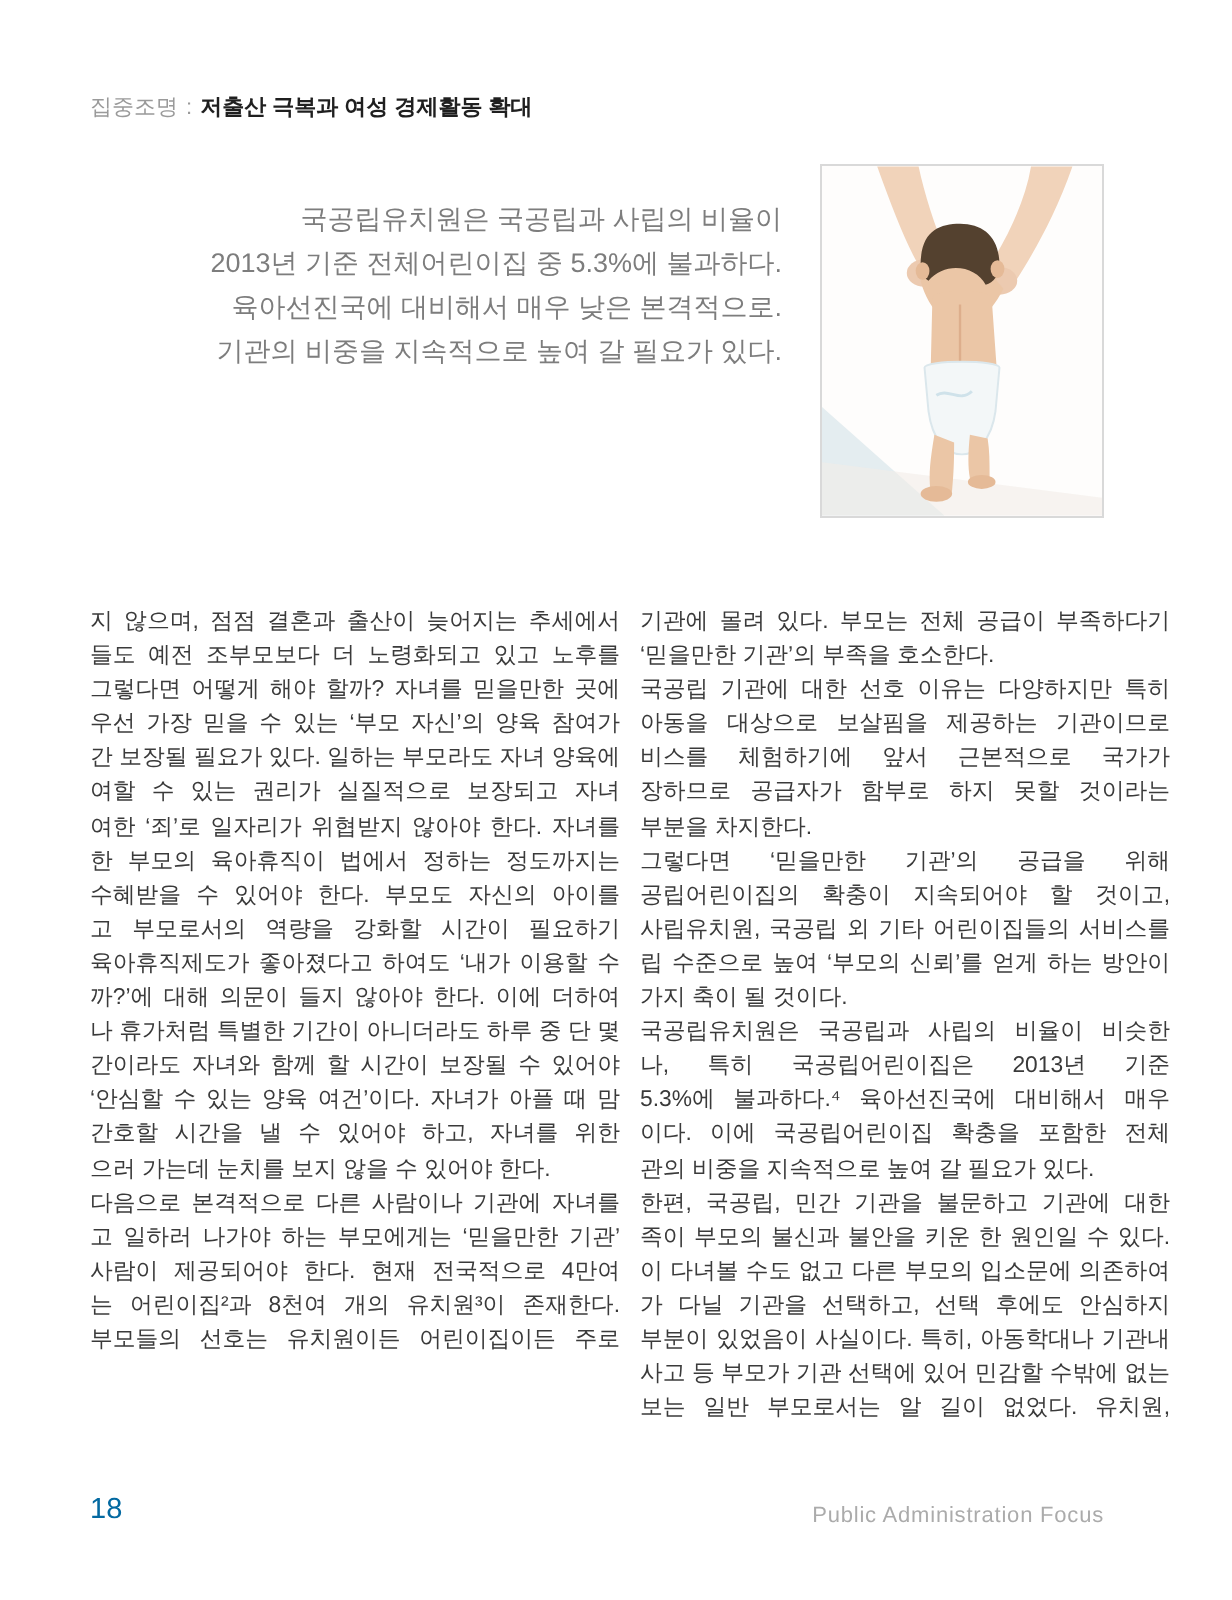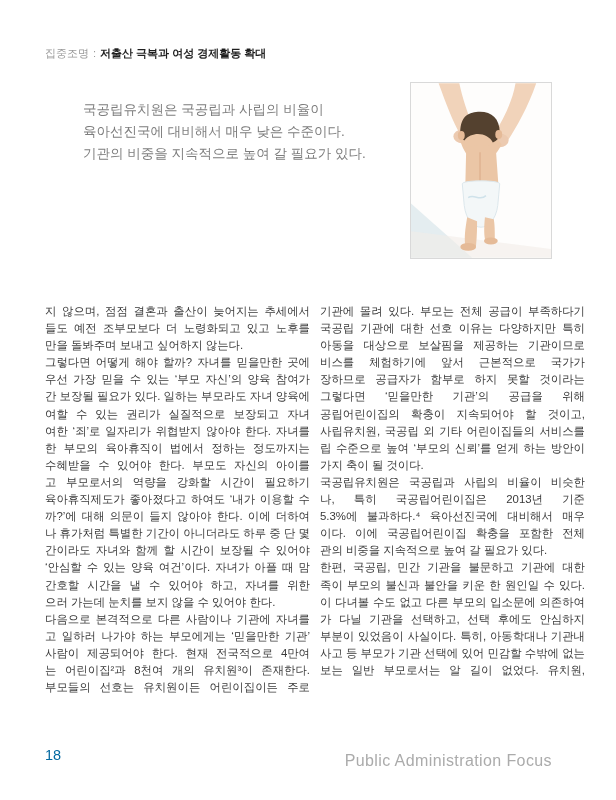--- a/index.html
+++ b/index.html
@@ -6,50 +6,51 @@
   .page{
     position:relative;width:616px;height:800px;margin:0 auto;background:#ffffff;
     font-family:"Liberation Sans","DejaVu Sans",sans-serif;color:#3a3a3a;overflow:hidden;
   }
   
   .header{position:absolute;left:45px;top:46px;font-size:11px;white-space:nowrap;}
   .header .section{color:#9a9a9a;}
   .header .sep{color:#9a9a9a;margin:0 4px;}
   .header .title{color:#1f1f1f;font-weight:bold;}
   
-  .quote{position:absolute;left:83px;top:99px;width:308px;text-align:left;
+  .quote{position:absolute;left:83px;top:99px;width:308px;text-align:right;
          color:#7d7d7d;font-size:13.5px;line-height:22px;}
   .quote div{height:22px;overflow:hidden;}
   
   .photo{position:absolute;left:410px;top:82px;width:142px;height:177px;
          border:1px solid #d9d9d9;box-sizing:border-box;background:#fefdfc;overflow:hidden;}
   .photo svg{display:block;width:100%;height:100%;}
   
   .col{position:absolute;top:303px;width:265px;font-size:11.4px;color:#3a3a3a;}
   .col-left{left:45px;}
   .col-right{left:320px;}
   .tl{height:17.1px;line-height:17.1px;overflow:hidden;
       text-align:justify;text-align-last:justify;word-break:keep-all;}
   .tl-last{text-align-last:left;}
   
   .page-number{position:absolute;left:45px;top:747px;font-size:14.5px;color:#0369a1;}
-  .footer-right{position:absolute;right:64px;top:752px;font-size:16px;color:#ababab;letter-spacing:0.4px;}
+  .footer-right{position:absolute;right:64px;top:752px;font-size:11px;color:#ababab;letter-spacing:0.4px;}
 </style>
 </head>
 <body>
 
 <div class="page">
 
   <div class="header">
     <span class="section">집중조명</span><span class="sep">:</span><span class="title">저출산 극복과 여성 경제활동 확대</span>
   </div>
 
   <div class="quote">
     <div>국공립유치원은 국공립과 사립의 비율이</div>
-    <div>육아선진국에 대비해서 매우 낮은 수준이다.</div>
+    <div>2013년 기준 전체어린이집 중 5.3%에 불과하다.</div>
+    <div>육아선진국에 대비해서 매우 낮은 본격적으로.</div>
     <div>기관의 비중을 지속적으로 높여 갈 필요가 있다.</div>
   </div>
 
   <div class="photo">
     <svg viewBox="0 0 142 177" xmlns="http://www.w3.org/2000/svg">
       <rect x="0" y="0" width="142" height="177" fill="#fefdfc"></rect>
       <path d="M0,122 L62,177 L0,177 Z" fill="#e4edf0"></path>
       <path d="M0,150 L142,168 L142,177 L0,177 Z" fill="#f2ede8" opacity="0.6"></path>
 
       <path d="M28,0 C36,22 42,38 50,52 L64,46 C57,30 52,14 49,0 Z" fill="#f1d3ba"></path>
@@ -77,21 +78,20 @@
       <path d="M75,136 C74,146 74,152 75,158 C75,163 85,162 85,157 C85,150 85,144 84,138 Z" fill="#ebc6a6"></path>
 
       <ellipse cx="58" cy="166" rx="8" ry="4" fill="#e5ba97"></ellipse>
       <ellipse cx="81" cy="160" rx="7" ry="3.5" fill="#e5ba97"></ellipse>
     </svg>
   </div>
 
   <div class="col col-left">
       <div class="tl">지 않으며, 점점 결혼과 출산이 늦어지는 추세에서 조부모</div>
       <div class="tl">들도 예전 조부모보다 더 노령화되고 있고 노후를 손자녀</div>
-      <div class="tl tl-last">만을 돌봐주며 보내고 싶어하지 않는다.</div>
       <div class="tl">그렇다면 어떻게 해야 할까? 자녀를 믿을만한 곳에 맡기</div>
       <div class="tl">우선 가장 믿을 수 있는 ‘부모 자신’의 양육 참여가 일정 기</div>
       <div class="tl">간 보장될 필요가 있다. 일하는 부모라도 자녀 양육에 참</div>
       <div class="tl">여할 수 있는 권리가 실질적으로 보장되고 자녀 양육에 참</div>
       <div class="tl">여한 ‘죄’로 일자리가 위협받지 않아야 한다. 자녀를 출산</div>
       <div class="tl">한 부모의 육아휴직이 법에서 정하는 정도까지는 모두가</div>
       <div class="tl">수혜받을 수 있어야 한다. 부모도 자신의 아이를 파악하</div>
       <div class="tl">고 부모로서의 역량을 강화할 시간이 필요하기 때문이다.</div>
       <div class="tl">육아휴직제도가 좋아졌다고 하여도 ‘내가 이용할 수 있을</div>
       <div class="tl">까?’에 대해 의문이 들지 않아야 한다. 이에 더하여 휴직이</div>
@@ -101,24 +101,26 @@
       <div class="tl">간호할 시간을 낼 수 있어야 하고, 자녀를 위한 상담을 받</div>
       <div class="tl tl-last">으러 가는데 눈치를 보지 않을 수 있어야 한다.</div>
       <div class="tl">다음으로 본격적으로 다른 사람이나 기관에 자녀를 맡기</div>
       <div class="tl">고 일하러 나가야 하는 부모에게는 ‘믿을만한 기관’ 또는</div>
       <div class="tl">사람이 제공되어야 한다. 현재 전국적으로 4만여 개가 넘</div>
       <div class="tl">는 어린이집²과 8천여 개의 유치원³이 존재한다. 하지만</div>
       <div class="tl">부모들의 선호는 유치원이든 어린이집이든 주로 국공립</div>
     </div>
   <div class="col col-right">
       <div class="tl">기관에 몰려 있다. 부모는 전체 공급이 부족하다기 보다는</div>
+      <div class="tl tl-last">‘믿을만한 기관’의 부족을 호소한다.</div>
       <div class="tl">국공립 기관에 대한 선호 이유는 다양하지만 특히 미취학</div>
       <div class="tl">아동을 대상으로 보살핌을 제공하는 기관이므로 실제 서</div>
       <div class="tl">비스를 체험하기에 앞서 근본적으로 국가가 관리하고 보</div>
       <div class="tl">장하므로 공급자가 함부로 하지 못할 것이라는 인식이 큰</div>
+      <div class="tl tl-last">부분을 차지한다.</div>
       <div class="tl">그렇다면 ‘믿을만한 기관’의 공급을 위해 국공립유치원, 국</div>
       <div class="tl">공립어린이집의 확충이 지속되어야 할 것이고, 한편으론</div>
       <div class="tl">사립유치원, 국공립 외 기타 어린이집들의 서비스를 국공</div>
       <div class="tl">립 수준으로 높여 ‘부모의 신뢰’를 얻게 하는 방안이 또 한</div>
       <div class="tl tl-last">가지 축이 될 것이다.</div>
       <div class="tl">국공립유치원은 국공립과 사립의 비율이 비슷한 수준이</div>
       <div class="tl">나, 특히 국공립어린이집은 2013년 기준 전체어린이집 중</div>
       <div class="tl">5.3%에 불과하다.⁴ 육아선진국에 대비해서 매우 낮은 수준</div>
       <div class="tl">이다. 이에 국공립어린이집 확충을 포함한 전체 국공립 기</div>
       <div class="tl tl-last">관의 비중을 지속적으로 높여 갈 필요가 있다.</div>

